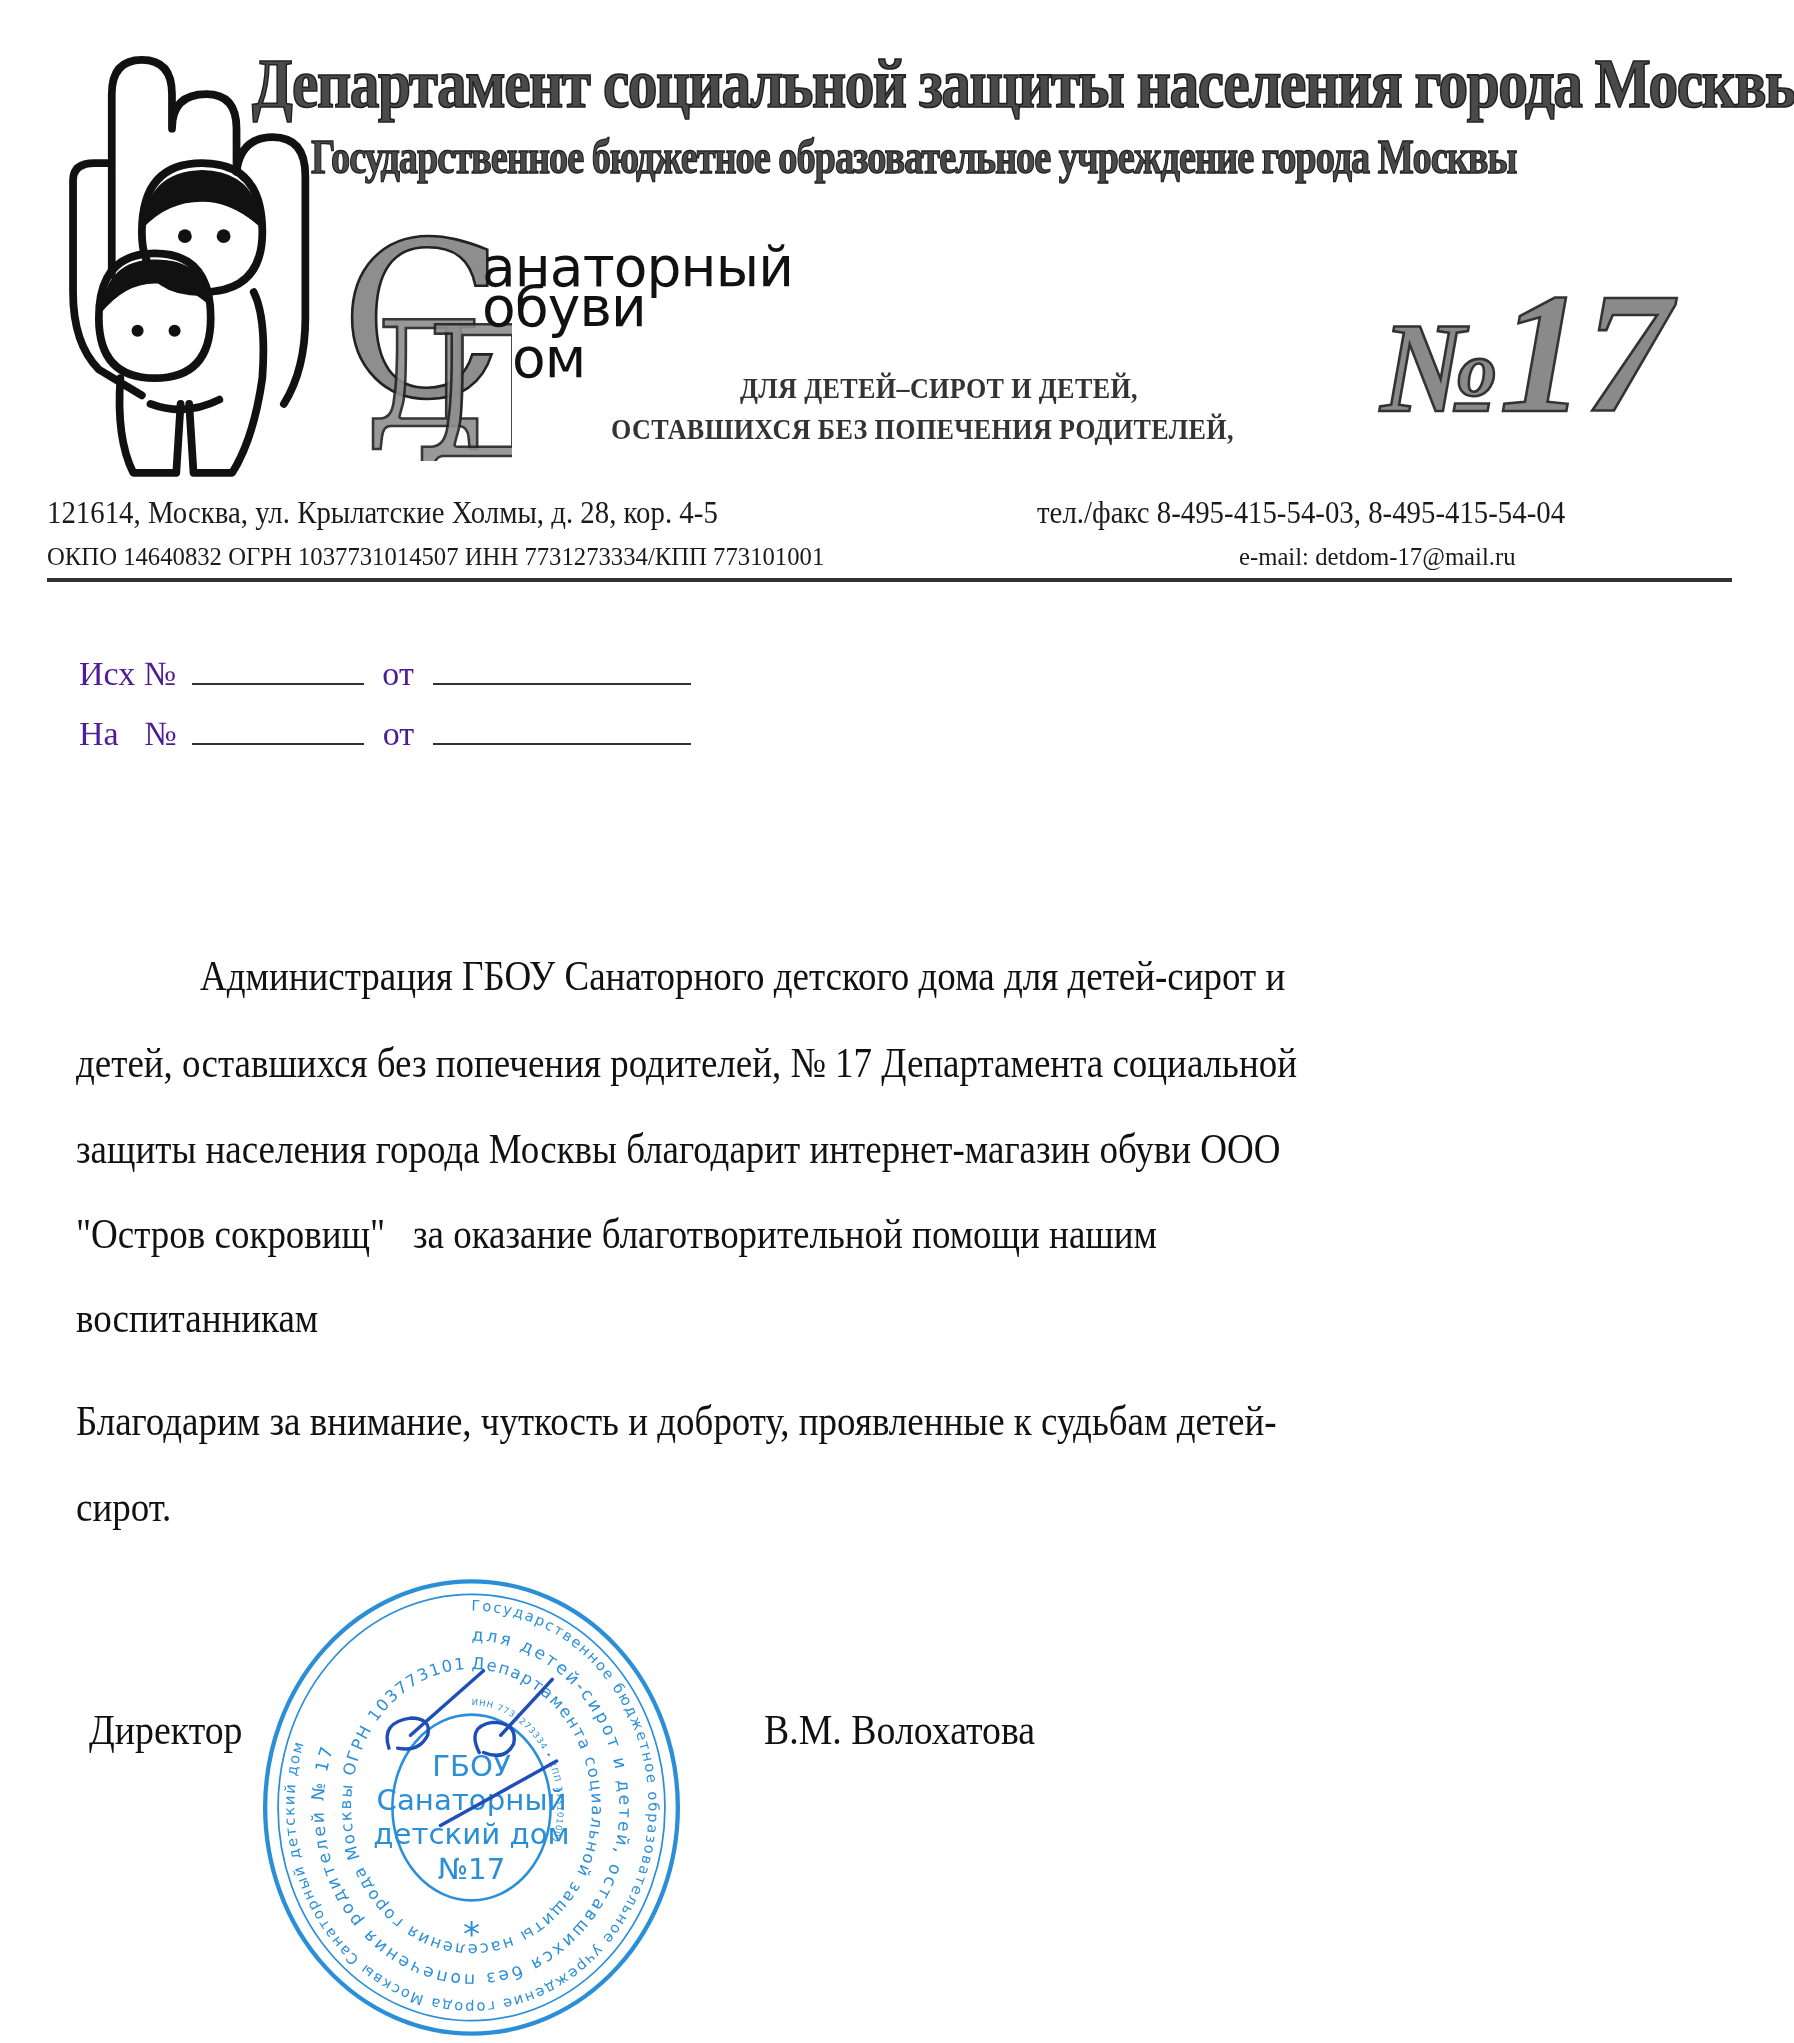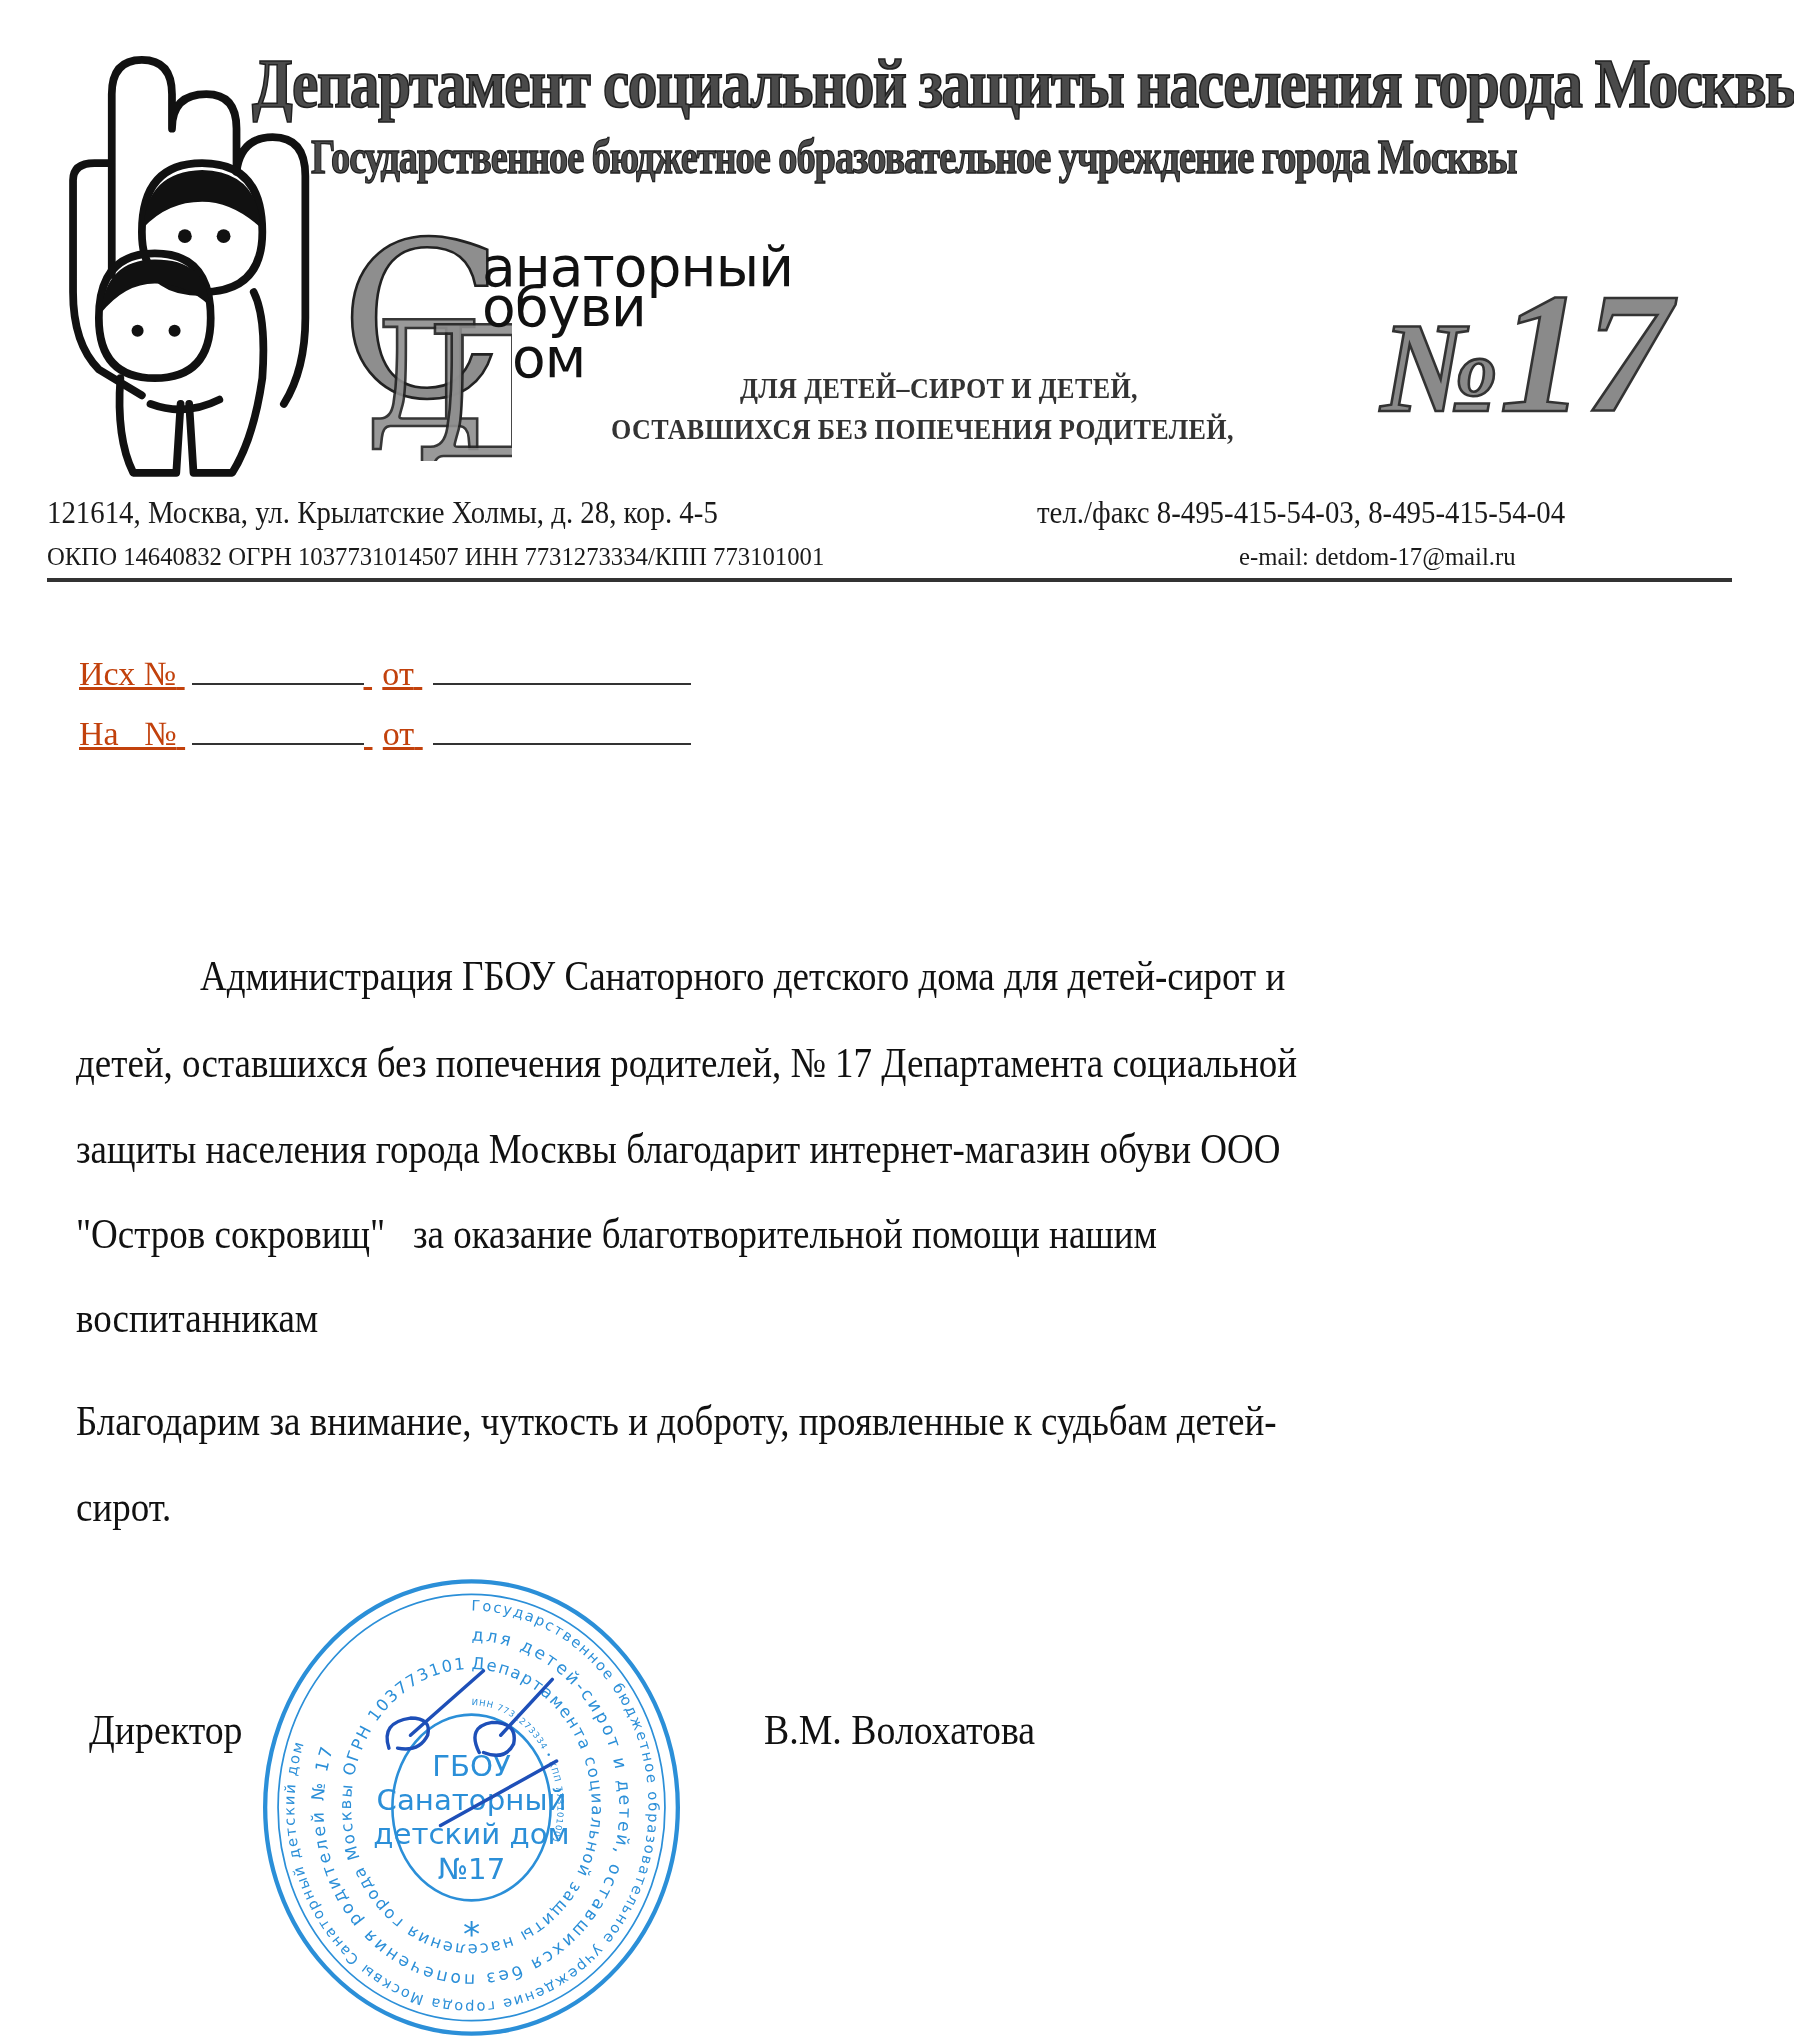--- a/index.html
+++ b/index.html
@@ -22,21 +22,21 @@
               transform-origin: left top; font-weight: bold; }
   .num17 { left: 1381px; top: 267px; font-size: 172px; font-style: italic; font-weight: bold;
            color: #8a8a8a; -webkit-text-stroke: 2.6px #333; line-height: 172px; }
   .num17 .no { font-size: 129px; }
 
   .addr { font-size: 31px; color: #1a1a1a; transform: scaleX(0.93); transform-origin: left top; }
   .ids  { font-size: 26px; color: #1a1a1a; transform: scaleX(0.95); transform-origin: left top; }
   .hrule { position: absolute; left: 47px; top: 578px; width: 1685px; height: 4.3px; background: #333; }
 
   
-  .ref { font-size: 34px; color: #c2410c; text-decoration: underline; }
+  .ref { font-size: 34px; color: #4c1d95; }
   .blank { display: inline-block; border-bottom: 2.2px solid #333; height: 31px; vertical-align: baseline; }
 
   
   .body-line { font-size: 43px; color: #111; transform: scaleX(0.86); transform-origin: left top; }
 
   
   .sig { font-size: 43px; color: #111; transform: scaleX(0.88); transform-origin: left top; }
 
   .stamp { position: absolute; left: 260px; top: 1576px; width: 423px; height: 463px; }
   .stamp-text { fill: #2b8fd8; font-family: "DejaVu Sans", sans-serif; }

